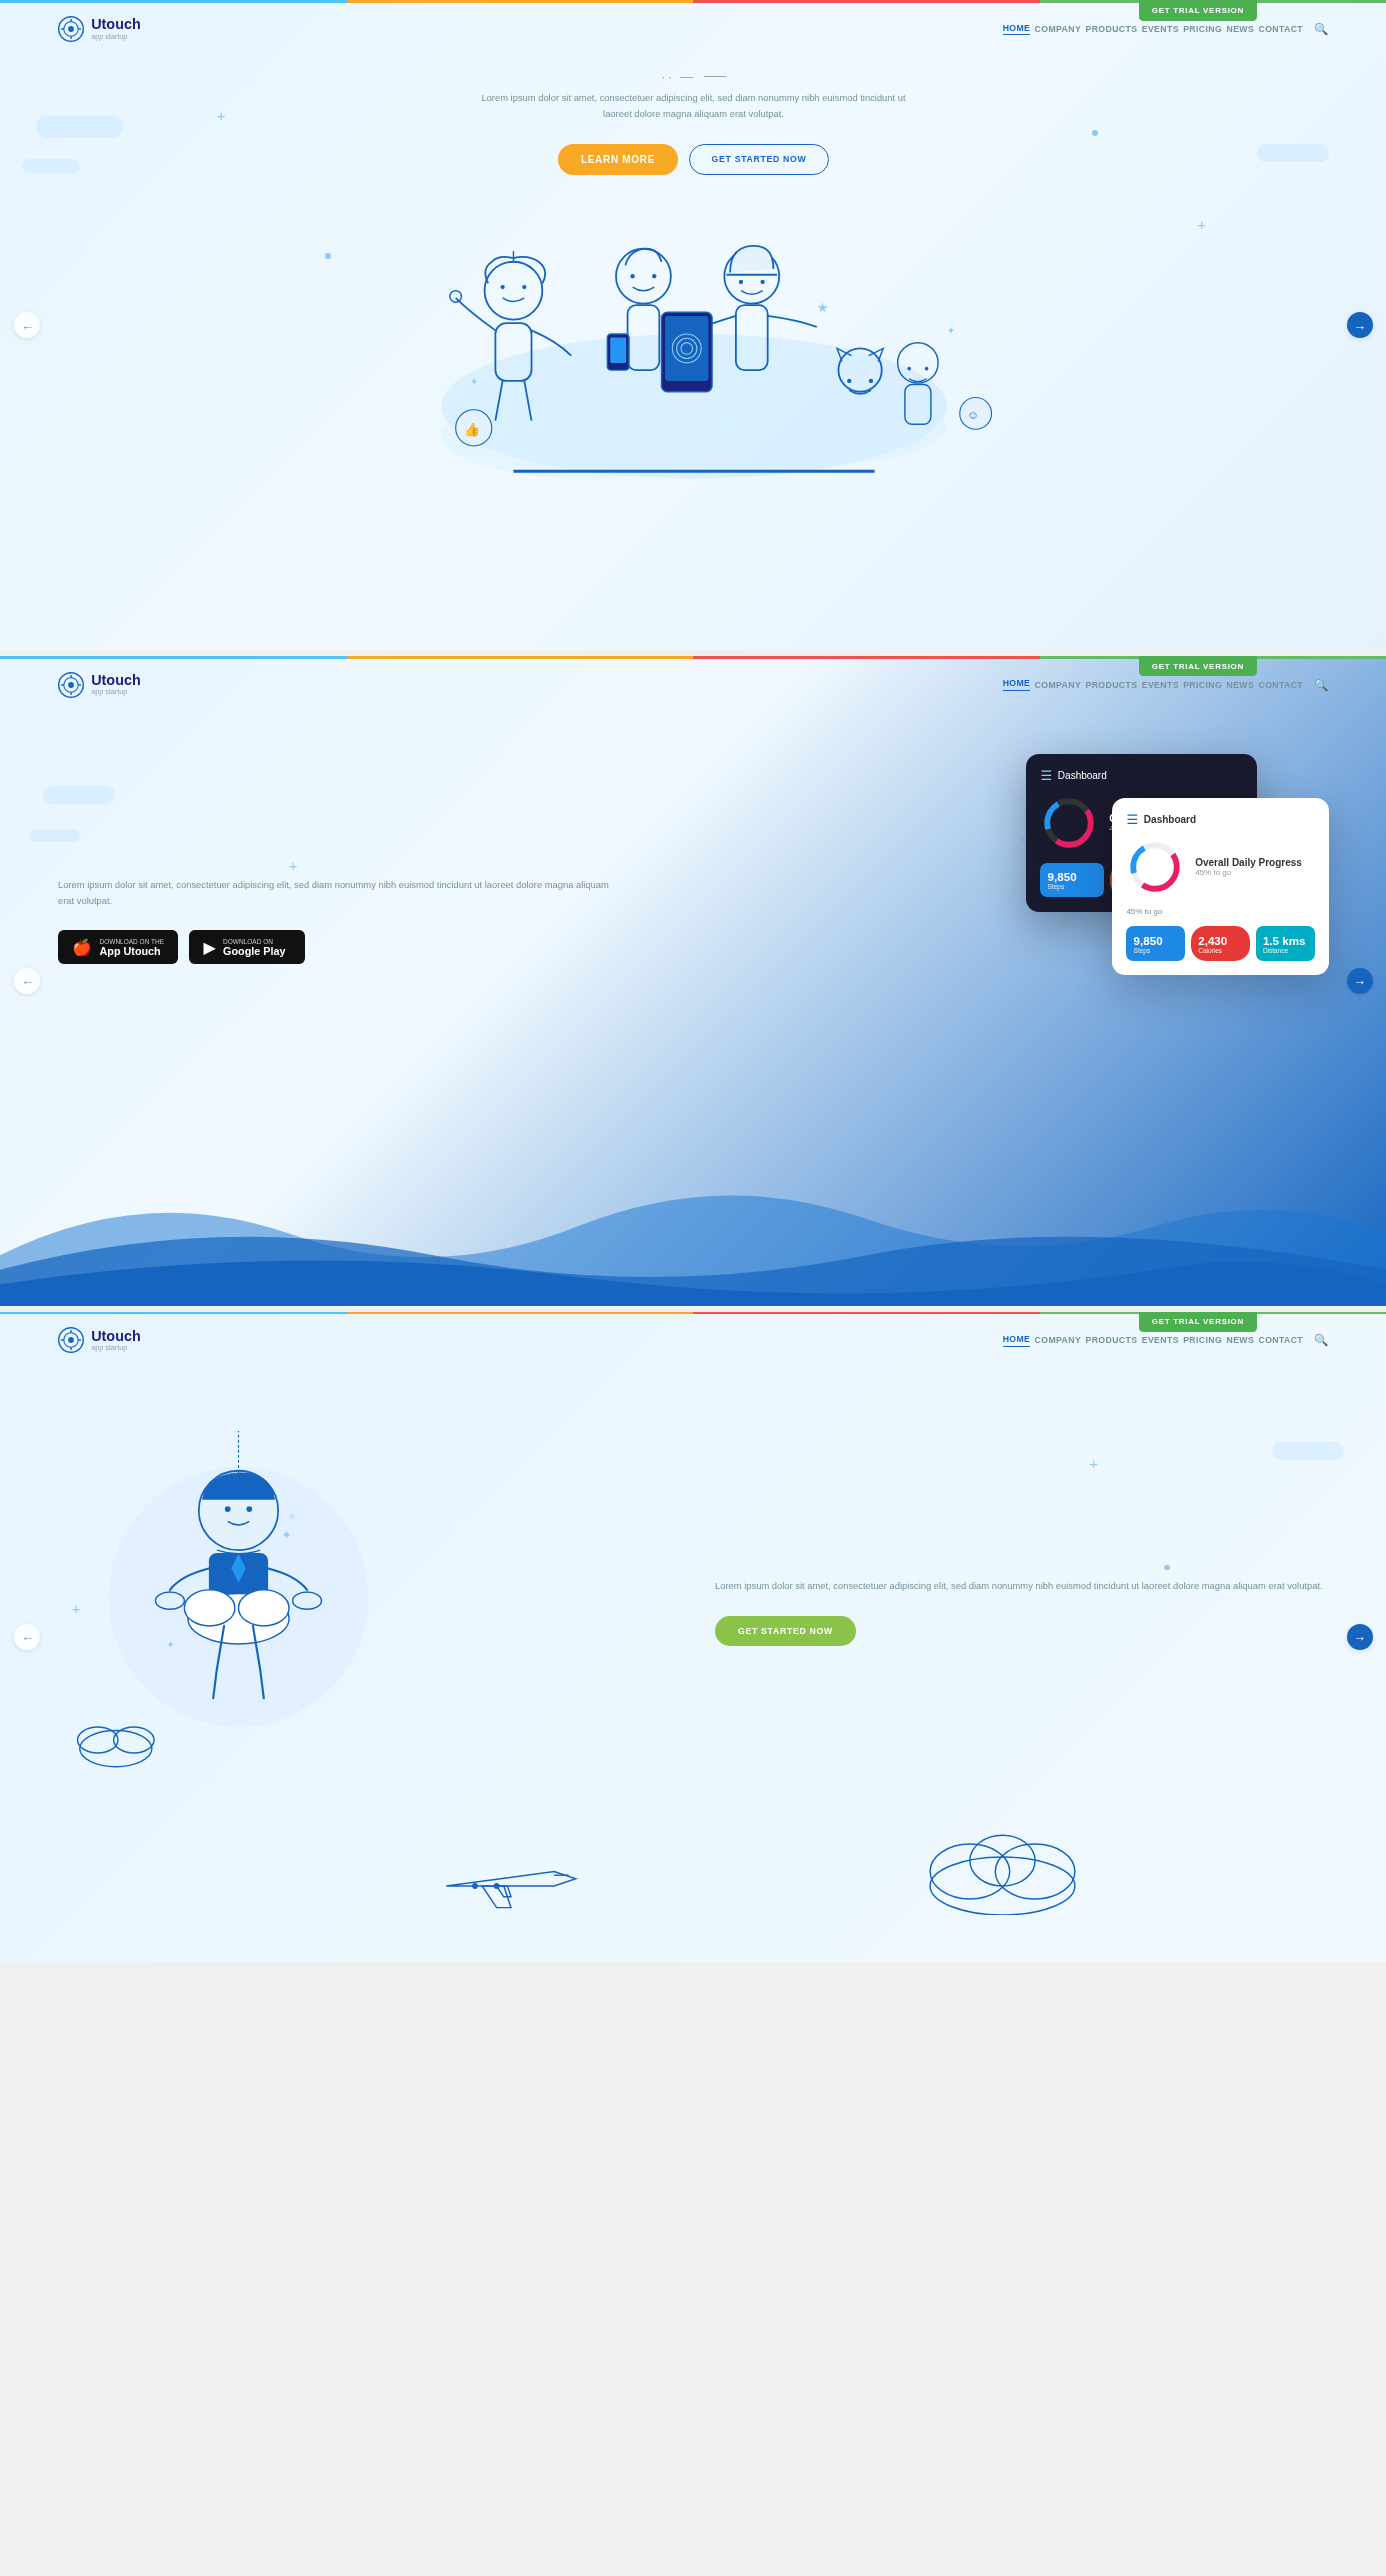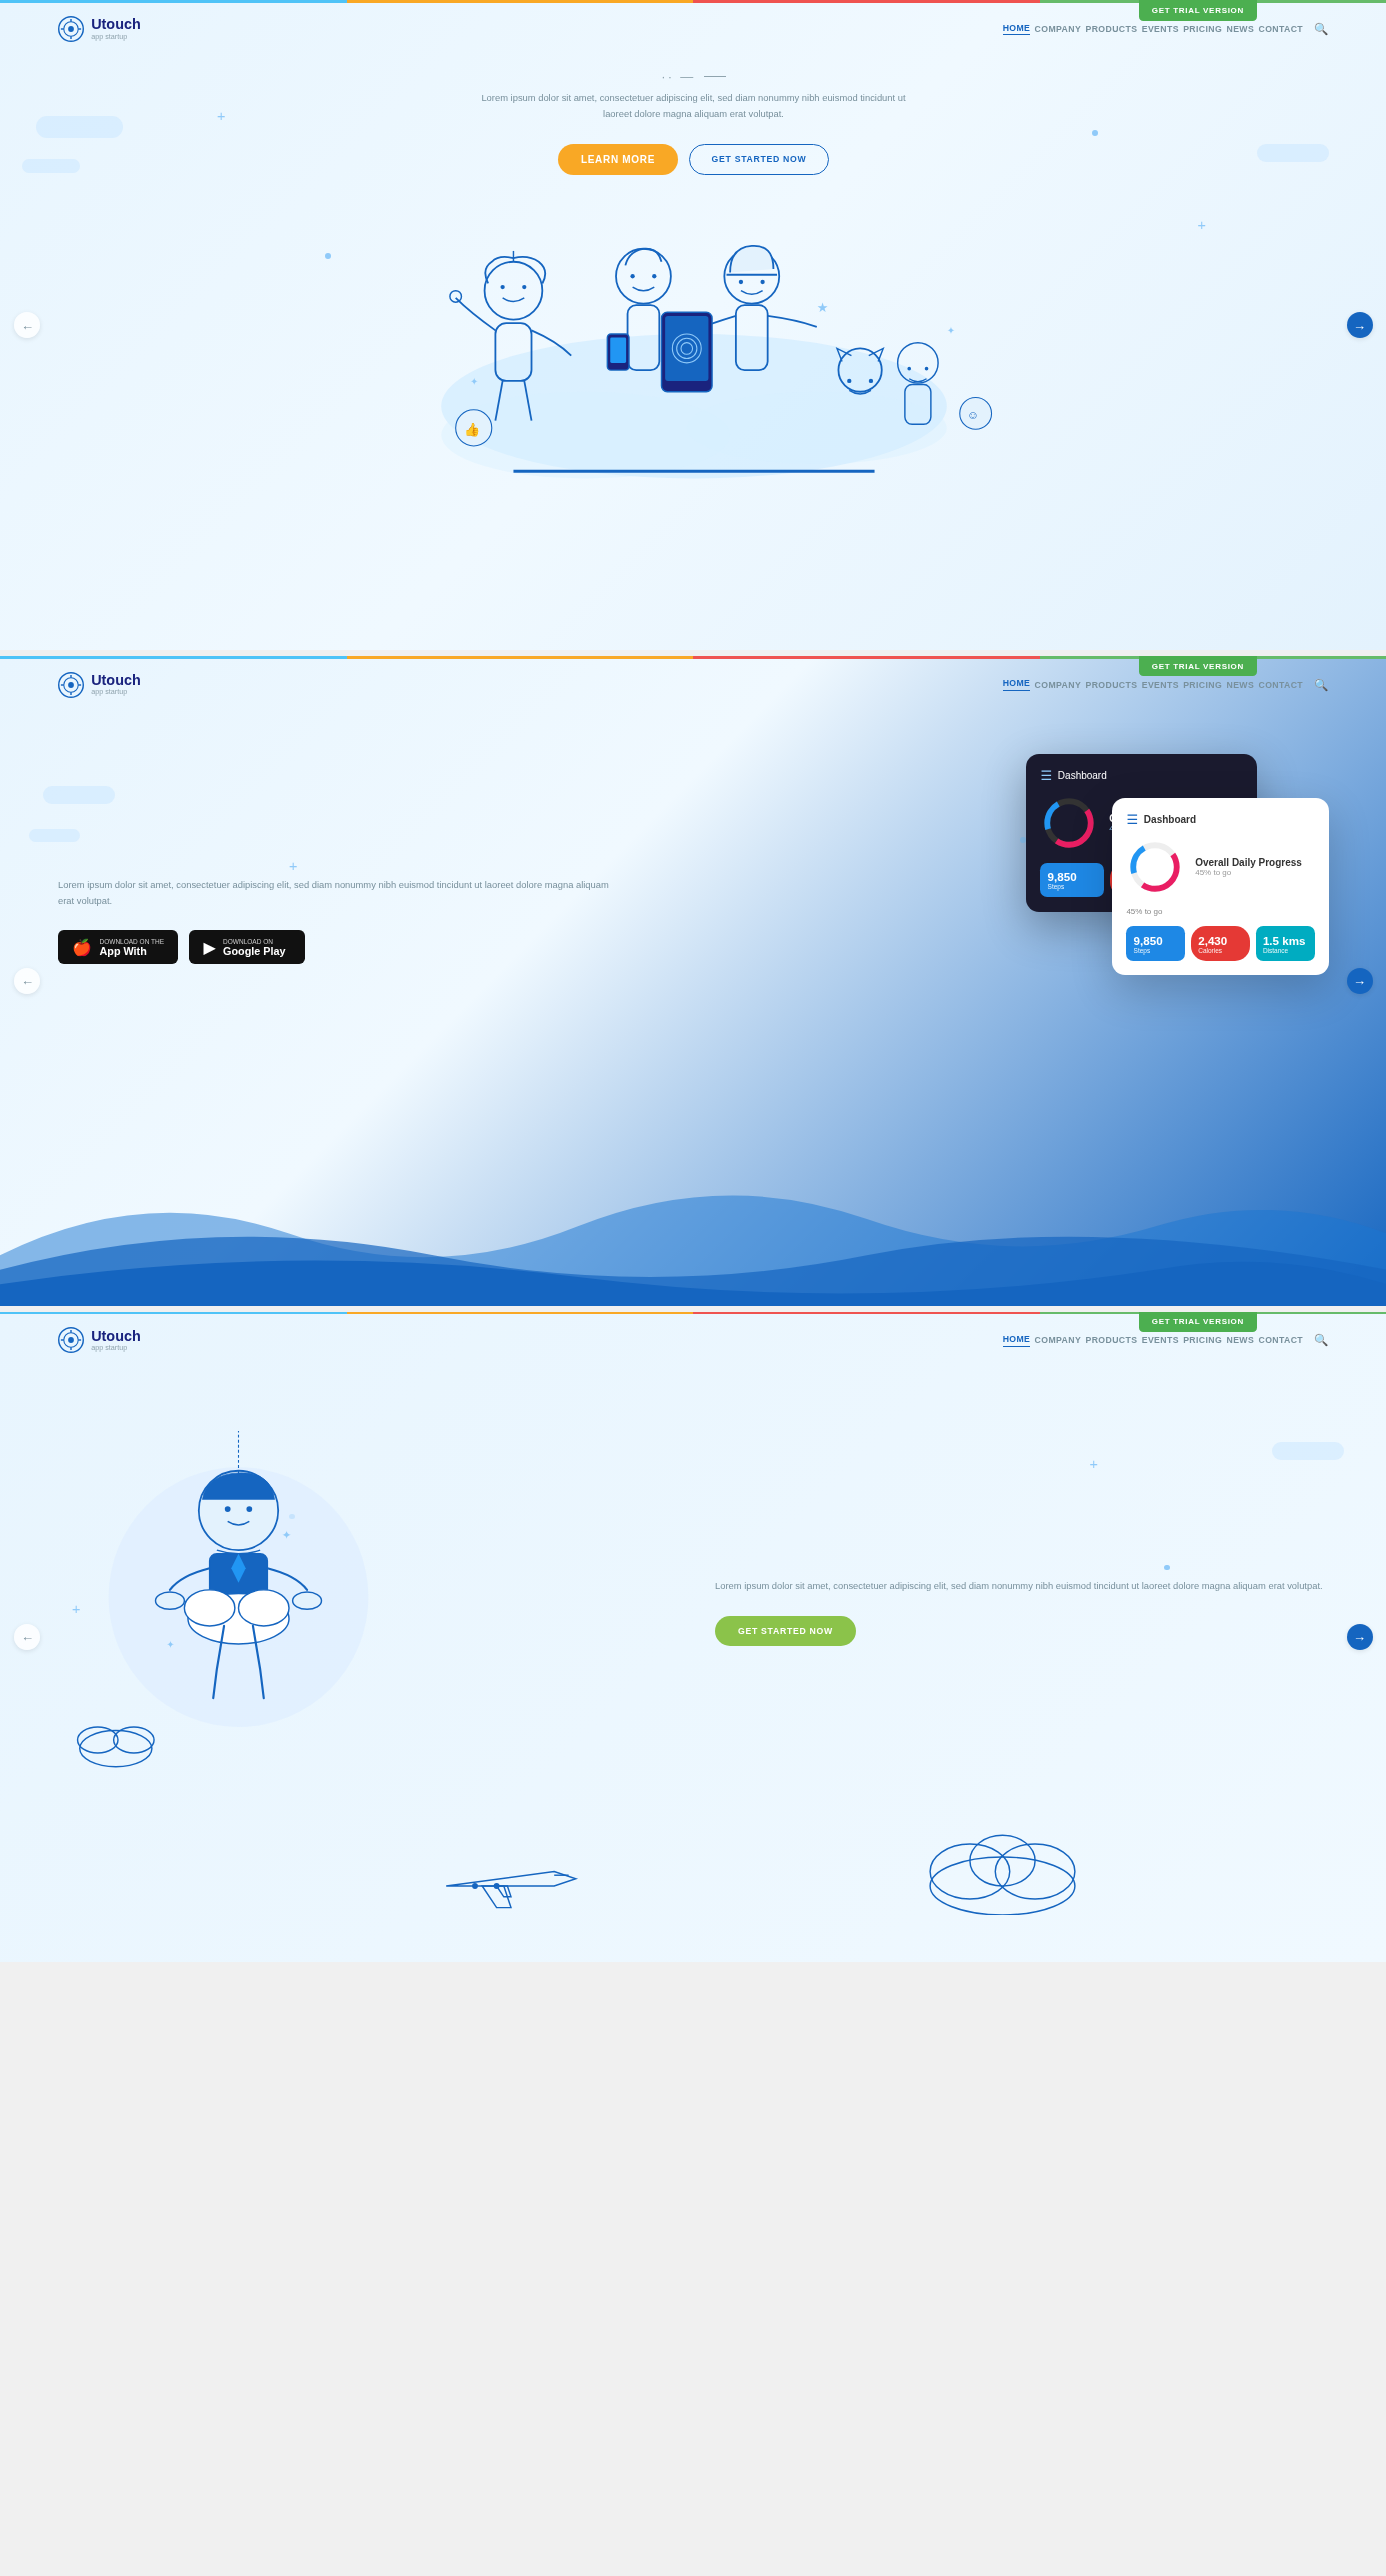--- a/index.html
+++ b/index.html
@@ -637,21 +637,21 @@
   <div class="float-dot" style="right:361px;top:181px;"></div>
 
   <div class="slide-2-inner">
     <div class="slide-2-left">
       <p class="slide-2-desc">Lorem ipsum dolor sit amet, consectetuer adipiscing elit, sed diam nonummy nibh euismod tincidunt ut laoreet dolore magna aliquam erat volutpat.</p>
       <div class="app-buttons">
         <div class="app-btn">
           <span class="app-btn-icon">🍎</span>
           <div>
             <span class="app-btn-text-small">Download on the</span>
-            <span class="app-btn-text-big">App With</span>
+            <span class="app-btn-text-big">App Utouch</span>
           </div>
         </div>
         <div class="app-btn">
           <span class="app-btn-icon">▶</span>
           <div>
             <span class="app-btn-text-small">Download on</span>
             <span class="app-btn-text-big">Google Play</span>
           </div>
         </div>
       </div>

